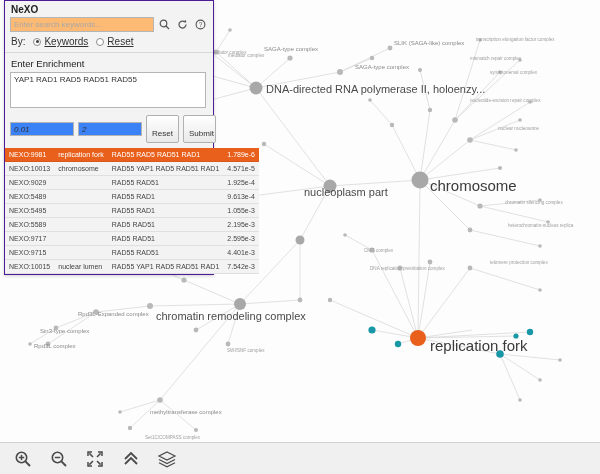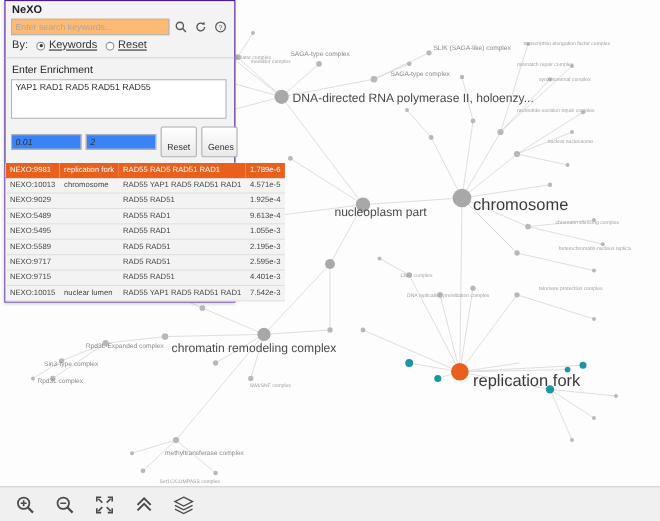--- a/index.html
+++ b/index.html
@@ -457,21 +457,21 @@
   <div class="section-sep"></div>
 
   <div id="term-enrichment-title">Enter Enrichment</div>
 
   <textarea id="gene-textarea" style="">YAP1 RAD1 RAD5 RAD51 RAD55</textarea>
 
   <div class="params-row">
     <input class="param-input" type="text" value="0.01" style="">
     <input class="param-input" type="text" value="2" style="">
     <button class="sm-btn">Reset</button>
-    <button class="sm-btn">Genes</button>
+    <button class="sm-btn">Submit</button>
   </div>
 
   <table id="results-table">
     <tbody>
       <tr class="selected">
         <td class="col-id">NEXO:9981</td>
         <td class="col-name">replication fork</td>
         <td class="col-genes">RAD55 RAD5 RAD51 RAD1</td>
         <td class="col-p">1.789e-6</td>
       </tr>

